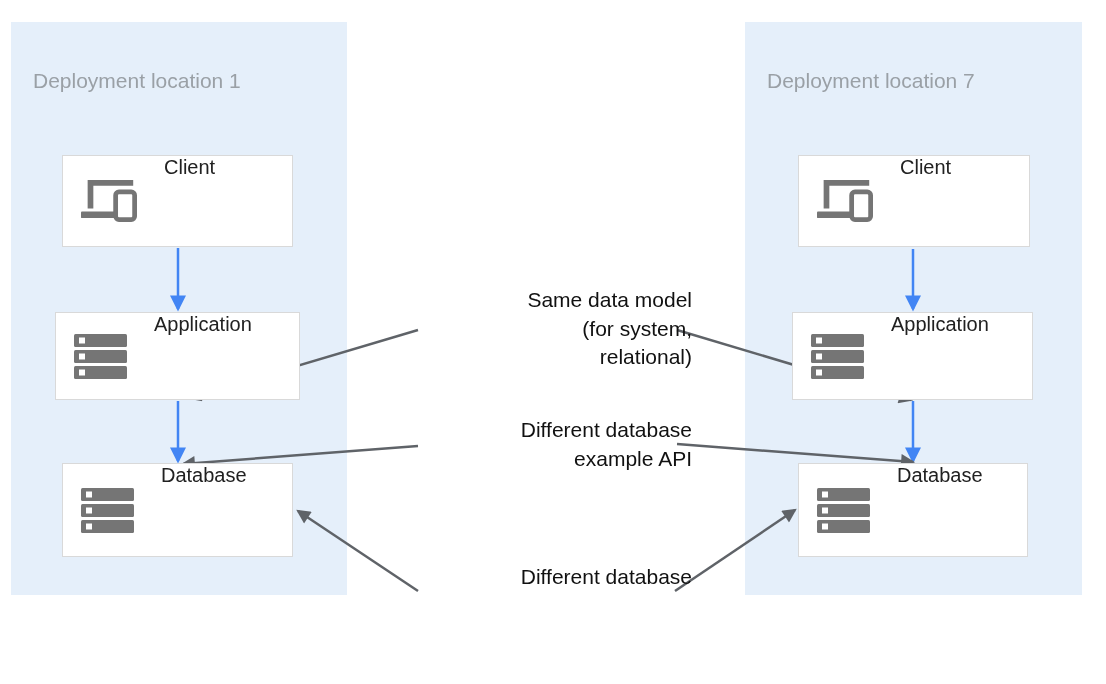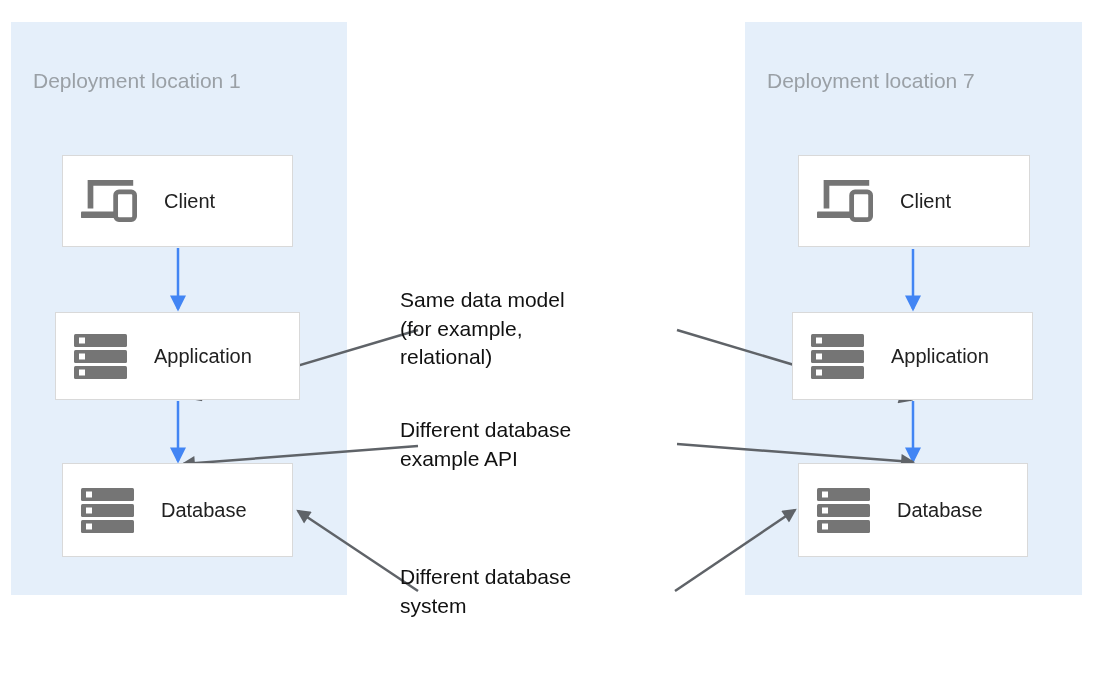--- a/index.html
+++ b/index.html
@@ -25,26 +25,26 @@
     position:absolute;left:22px;top:44px;font-size:21px;line-height:30px;
     color:var(--title_gray);white-space:nowrap;
   }
   .arrows{position:absolute;left:0;top:0;width:1106px;height:684px;pointer-events:none;}
   .line-blue{stroke:var(--arrow_blue);stroke-width:2.5;fill:none;}
   .line-gray{stroke:var(--arrow_gray);stroke-width:2.5;fill:none;}
   .head-blue{fill:var(--arrow_blue);}
   .head-gray{fill:var(--arrow_gray);}
   .node{
     position:absolute;background:var(--node_bg);border:1px solid var(--node_border);
-    box-sizing:border-box;display:flex;align-items:center;padding-left:18px;gap:27px;
+    box-sizing:border-box;display:flex;padding-left:18px;gap:27px;
   }
   .node .icon{display:flex;align-items:center;color:var(--icon_gray);flex:0 0 auto;}
   .node-label{font-size:20px;color:var(--label_dark);white-space:nowrap;}
   .annotation{
-    position:absolute;left:400px;width:292px;text-align:left;
+    position:absolute;left:400px;width:292px;text-align:right;
     font-size:21px;line-height:28.5px;color:var(--annotation_black);
   }
 </style>
 </head>
 <body>
 
 <div class="stage">
 
   <div class="panel panel-1">
     <div class="panel-title">Deployment location 1</div>
@@ -165,27 +165,26 @@
           <rect x="5" y="19.5" width="6" height="6"></rect>
           <rect x="5" y="35.5" width="6" height="6"></rect>
         </g>
       </svg>
     </span>
     <span class="node-label">Database</span>
   </div>
 
   <div class="annotation" style="top:286px;">
     <div>Same data model</div>
-    <div>(for example,</div>
+    <div>(for system,</div>
     <div>relational)</div>
   </div>
 
   <div class="annotation" style="top:416px;">
     <div>Different database</div>
     <div>example API</div>
   </div>
 
   <div class="annotation" style="top:563px;">
     <div>Different database</div>
-    <div>system</div>
   </div>
 
 </div>
 
 </body></html>

